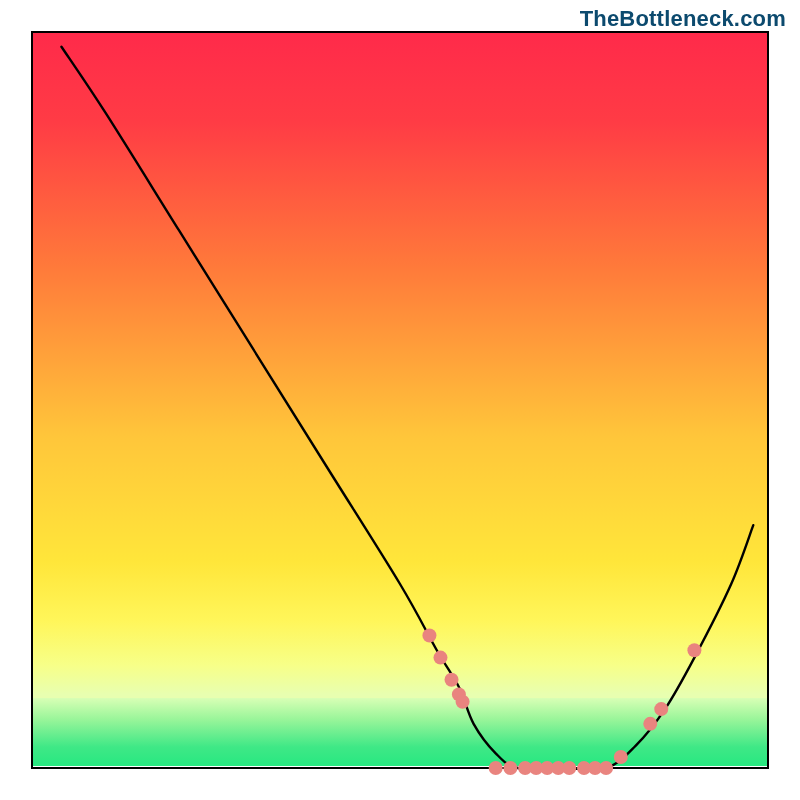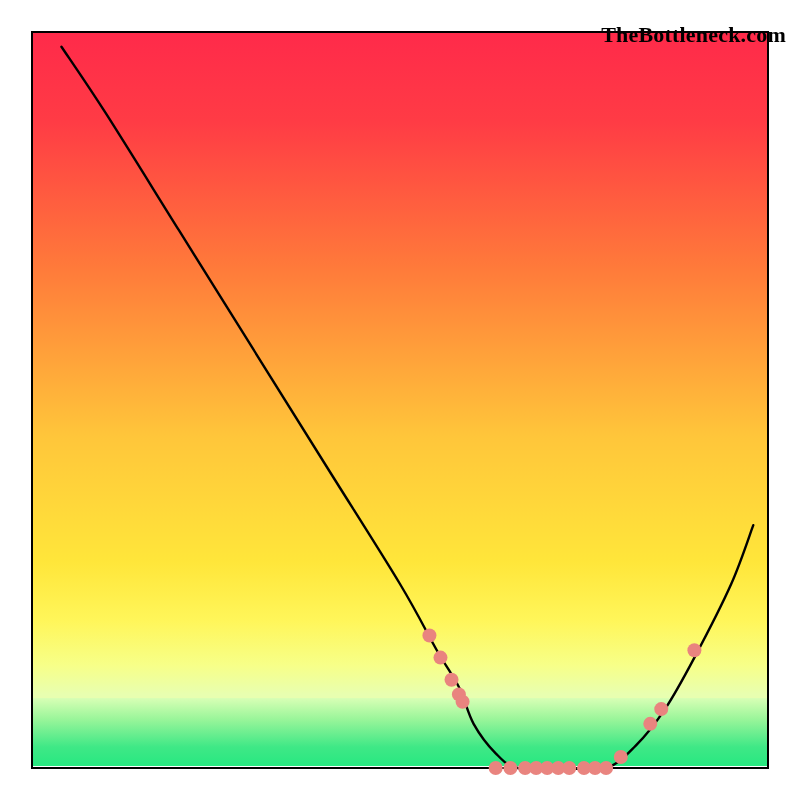--- a/index.html
+++ b/index.html
@@ -11,28 +11,27 @@
     font-family: Arial, Helvetica, sans-serif;
     overflow: hidden;
   }
   .stage {
     position: relative;
     width: 800px;
     height: 800px;
   }
   .watermark {
     position: absolute;
-    top: 22px;
+    top: 6px;
     right: 14px;
     font-size: 22px;
     font-weight: 600;
-    color: #000000;
+    color: #0c4a6e;
     letter-spacing: 0.2px;
     z-index: 5;
-    font-family: Liberation Serif, serif;
   }
   svg.plot {
     position: absolute;
     top: 0;
     left: 0;
     width: 800px;
     height: 800px;
     z-index: 2;
   }
 </style>

